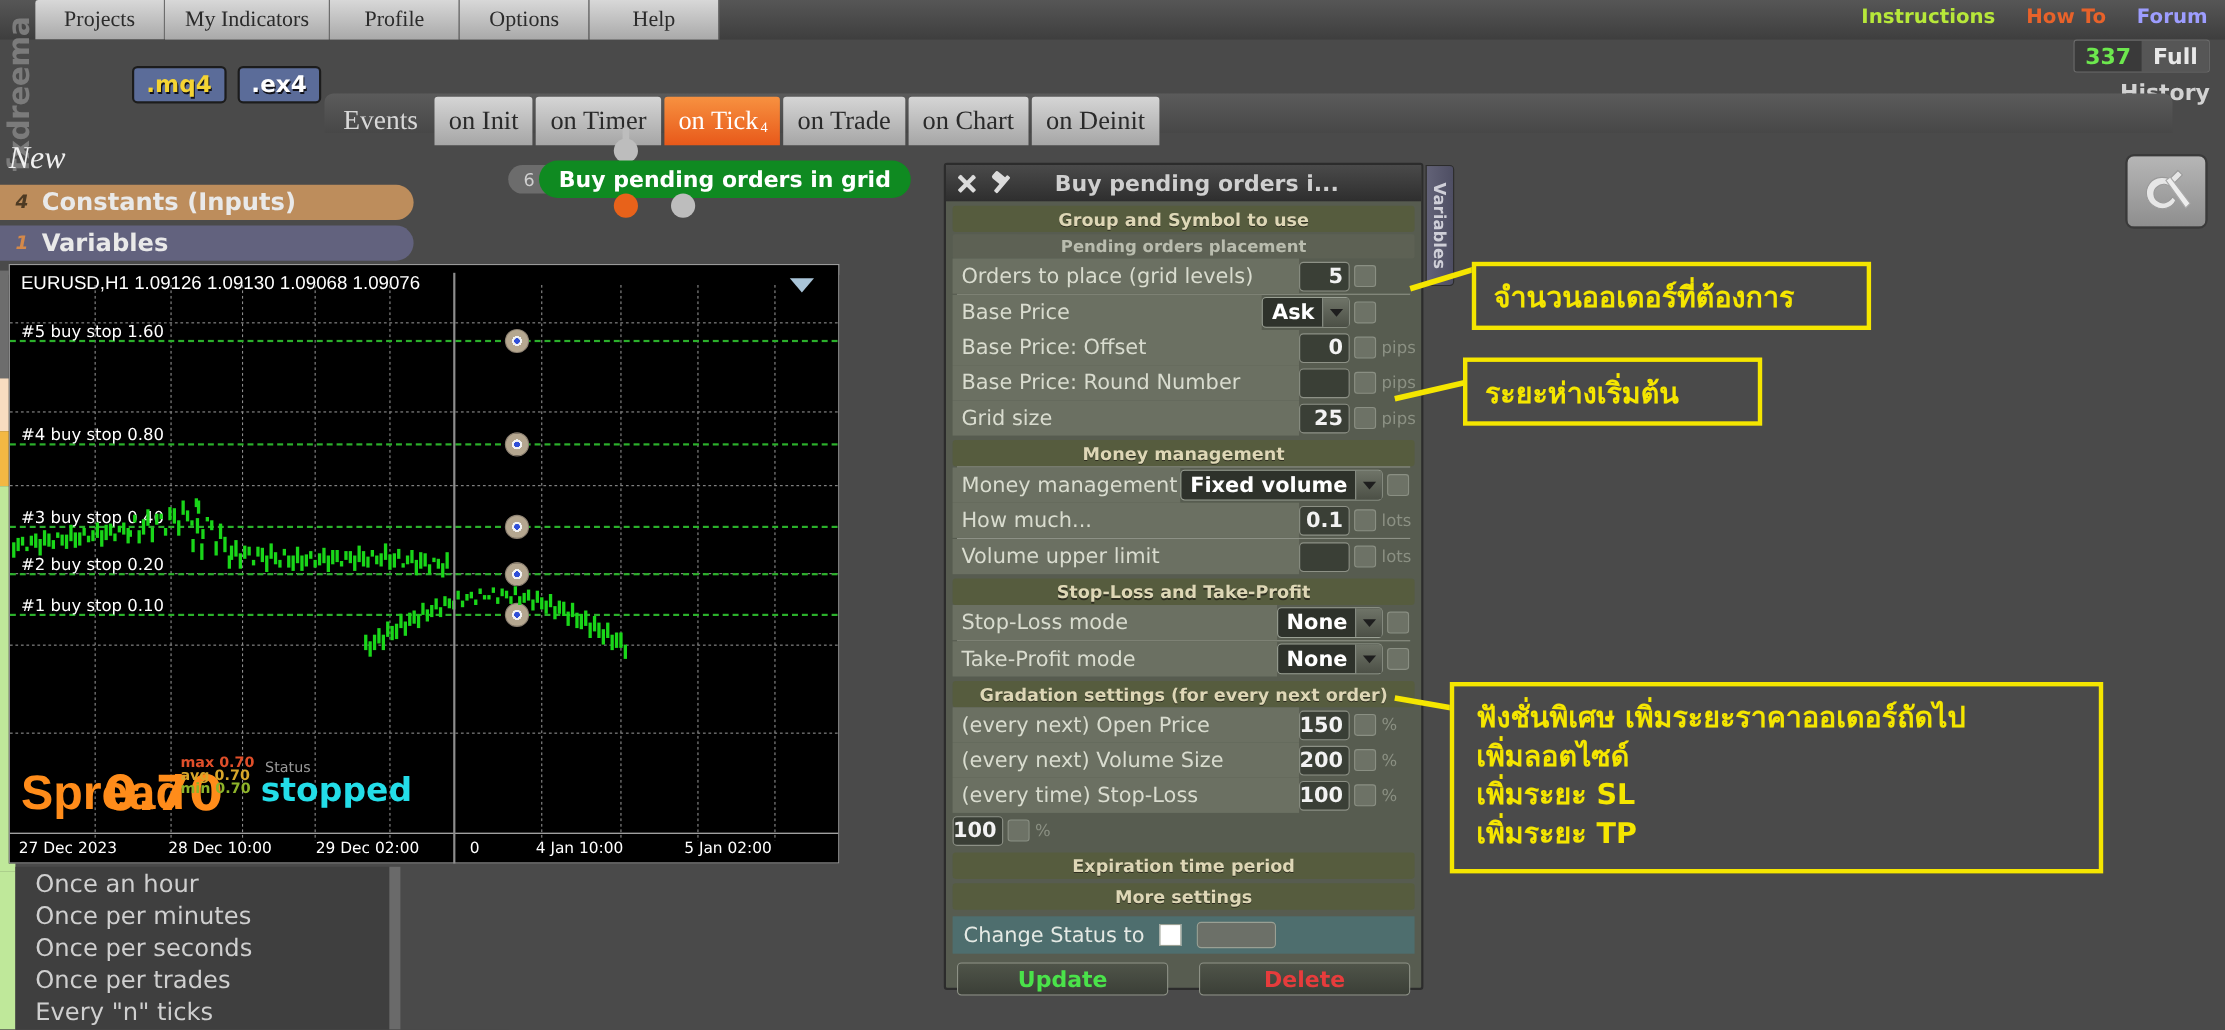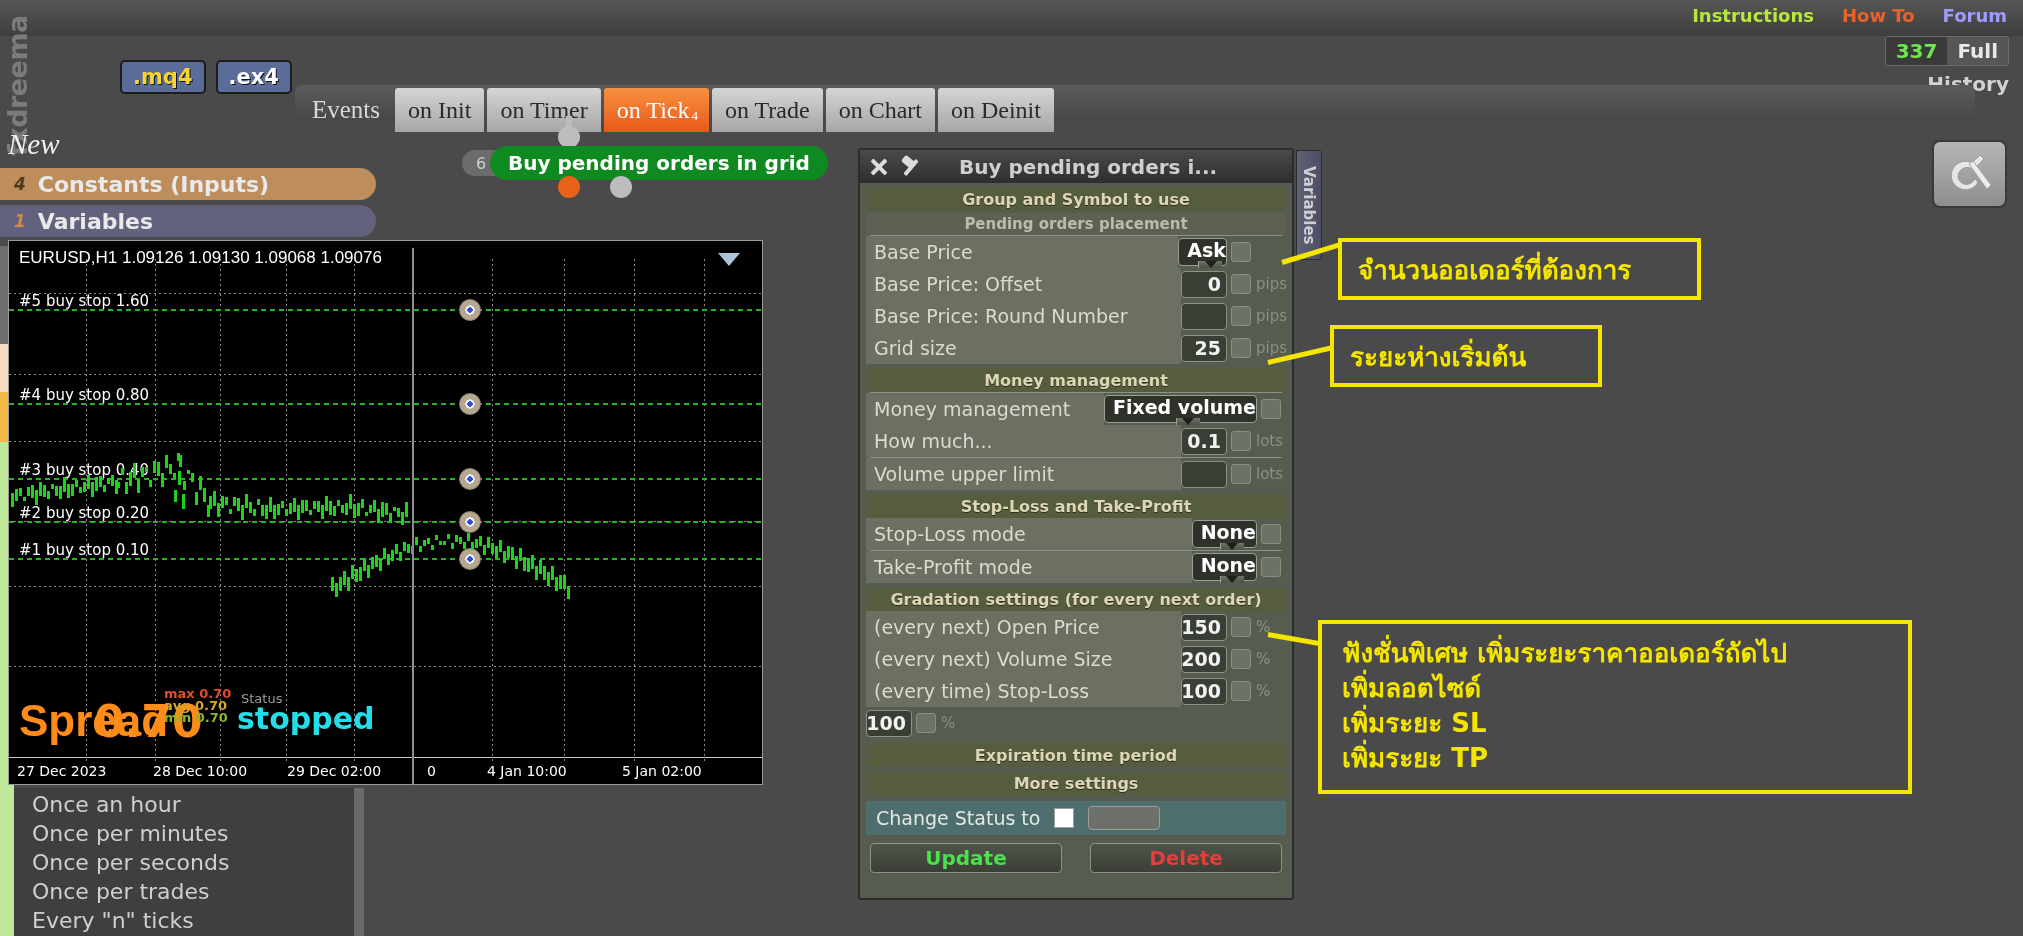--- a/index.html
+++ b/index.html
@@ -188,21 +188,21 @@
   .row.shaded-label .lbl { background:#6b7062; height:32px; line-height:32px; }
   .fld {
     width:46px; height:27px; background:#3a3f36; border:1px solid #8d9186; border-radius:4px;
     color:#f2f2f2; font-size:19px; font-weight:bold; display:flex; align-items:center;
     justify-content:flex-end; padding-right:5px; margin-right:4px;
   }
   .fld.empty { color:transparent; }
   .sel {
     height:28px; background:#2e322b; border:1px solid #9aa094; border-radius:4px;
     display:flex; align-items:center; color:#ffffff; font-size:19px; font-weight:bold;
-    padding-left:8px; margin-right:4px;flex-direction:column;
+    padding-left:8px; margin-right:4px;
   }
   .sel .caret {
     width:24px; height:26px; margin-left:7px; background:linear-gradient(#6f7468,#4c5046);
     border-left:1px solid #9aa094; display:flex; align-items:center; justify-content:center;
   }
   .caret i { width:0;height:0;border-left:6px solid transparent;border-right:6px solid transparent;border-top:7px solid #1e1e1e;display:block;}
   .chk { width:20px; height:20px; background:#6d7266; border:1px solid #8a8f83; border-radius:3px; margin-right:5px;}
   .unit { color:#8b9083; font-size:15px; width:30px; }
   .sep { margin:0 10px; height:1px; background:#8d9186; }
 
@@ -268,20 +268,27 @@
   }
 </style>
 </head>
 <body>
 
 <div id="root">
 
   <div class="topbar"></div>
   <div class="brand-vert">fxdreema</div>
 
+  <div class="menu-tabs">
+    <div class="menu-tab">Projects</div>
+    <div class="menu-tab wide">My Indicators</div>
+    <div class="menu-tab">Profile</div>
+    <div class="menu-tab">Options</div>
+    <div class="menu-tab">Help</div>
+  </div>
 
   <div class="toplinks">
     <span class="tl-instructions">Instructions</span>
     <span class="tl-howto">How To</span>
     <span class="tl-forum">Forum</span>
   </div>
   <div class="hist-box">
     <span class="hist-num">337</span>
     <span class="hist-full">Full</span>
   </div>
@@ -581,20 +588,26 @@
   <div class="dlg">
     <div class="dlg-title">
       <span class="ic-close"></span>
       <span class="ic-pin"></span>
       <span class="ttl">Buy pending orders i...</span>
     </div>
 
     <div class="sec-head">Group and Symbol to use</div>
     <div class="sub-head">Pending orders placement</div>
 
+    <div class="row shaded-label">
+      <span class="lbl">Orders to place (grid levels)</span>
+      <span class="fld">5</span>
+      <span class="chk"></span>
+      <span class="unit"></span>
+    </div>
     <div class="sep"></div>
 
     <div class="row shaded-label">
       <span class="lbl">Base Price</span>
       <span class="sel">
         <span>Ask</span>
         <span class="caret">
             <i></i>
           </span>
       </span>

